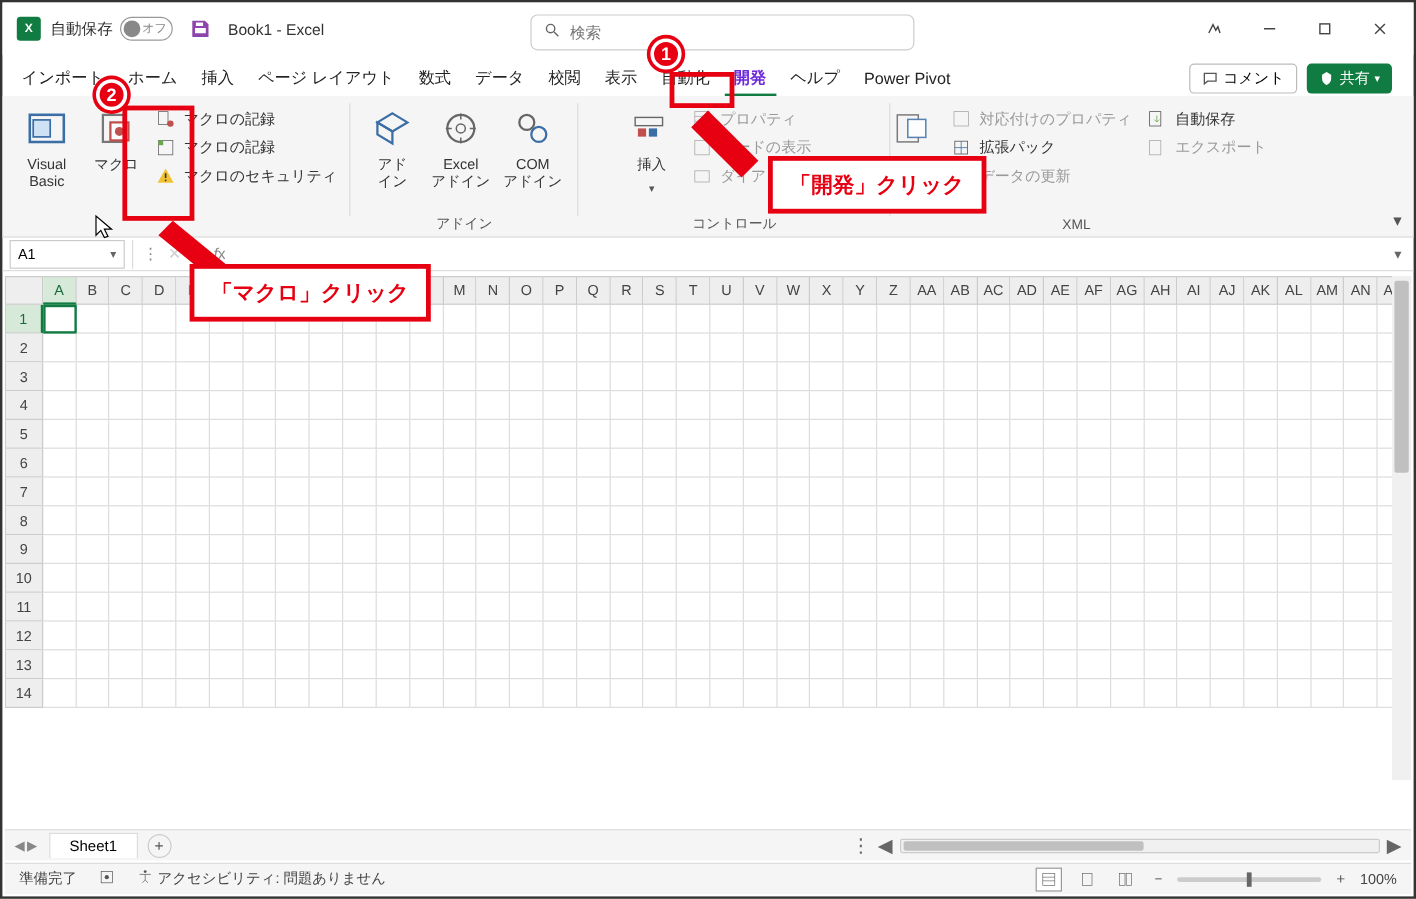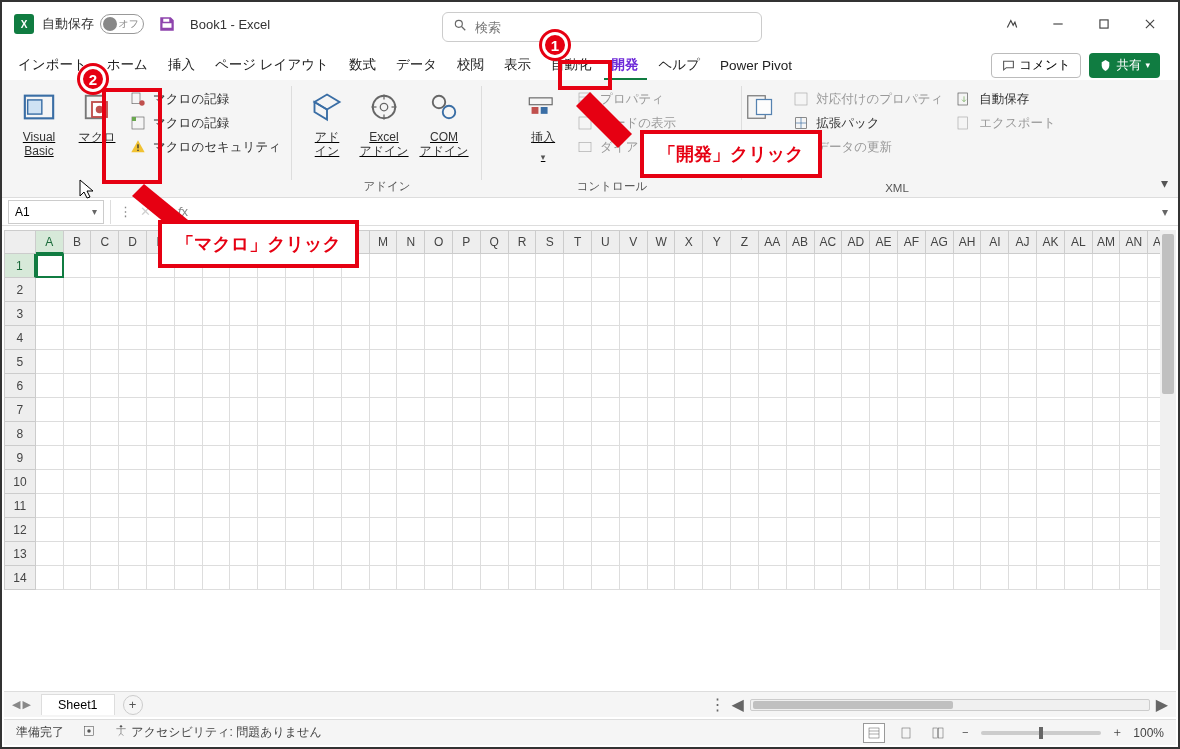--- a/index.html
+++ b/index.html
@@ -28,21 +28,21 @@
   .comment-btn { border: 1px solid #bbb; border-radius: 4px; padding: 3px 10px; font-size: 12.5px; display:flex; align-items:center; gap:4px; }
   .share-btn { background: #107c41; color: #fff; border-radius: 4px; padding: 4px 10px; font-size: 12.5px; display:flex; align-items:center; gap:4px; }
   .share-btn .chev { font-size: 9px; }
 
   
   .ribbon { height: 118px; background: #f5f5f5; border-bottom: 1px solid #ddd; display: flex; position: relative; }
   .group { display: flex; flex-direction: column; align-items: center; padding: 6px 4px 2px 4px; position: relative; }
   .group-inner { display:flex; align-items:flex-start; height:88px; }
   .group-sep { position: absolute; right: 0; top: 6px; height: 94px; border-right: 1px solid #ddd; }
   .group-label { font-size: 11.5px; color: #555; margin-top: auto; padding: 2px 0 1px 0; text-align:center; }
-  .big-btn { display: flex; flex-direction: column; align-items: center; justify-content: flex-start; width: 64px; padding: 4px 2px; gap: 6px; text-decoration: underline; }
+  .big-btn { display: flex; flex-direction: column; align-items: center; justify-content: flex-start; width: 64px; padding: 4px 2px; gap: 6px; }
   .big-btn .ico { width: 34px; height: 34px; display:flex; align-items:center; justify-content:center; }
   .big-btn .lbl { font-size: 12px; text-align: center; line-height: 1.2; color: #333; }
   .sm-row { display:flex; flex-direction:column; gap:6px; padding: 4px 6px; justify-content:flex-start; }
   .sm-item { display:flex; align-items:center; gap:6px; font-size:12.5px; color:#333; white-space:nowrap; }
   .sm-item.disabled { color:#999; }
   .sm-item .ico { width:18px; height:18px; display:flex; align-items:center; justify-content:center; }
   .chev-sm { font-size:9px; color:#555; margin-top:2px; }
   .ribbon-collapse { position:absolute; right:10px; bottom:6px; font-size:14px; color:#555; }
 
   

